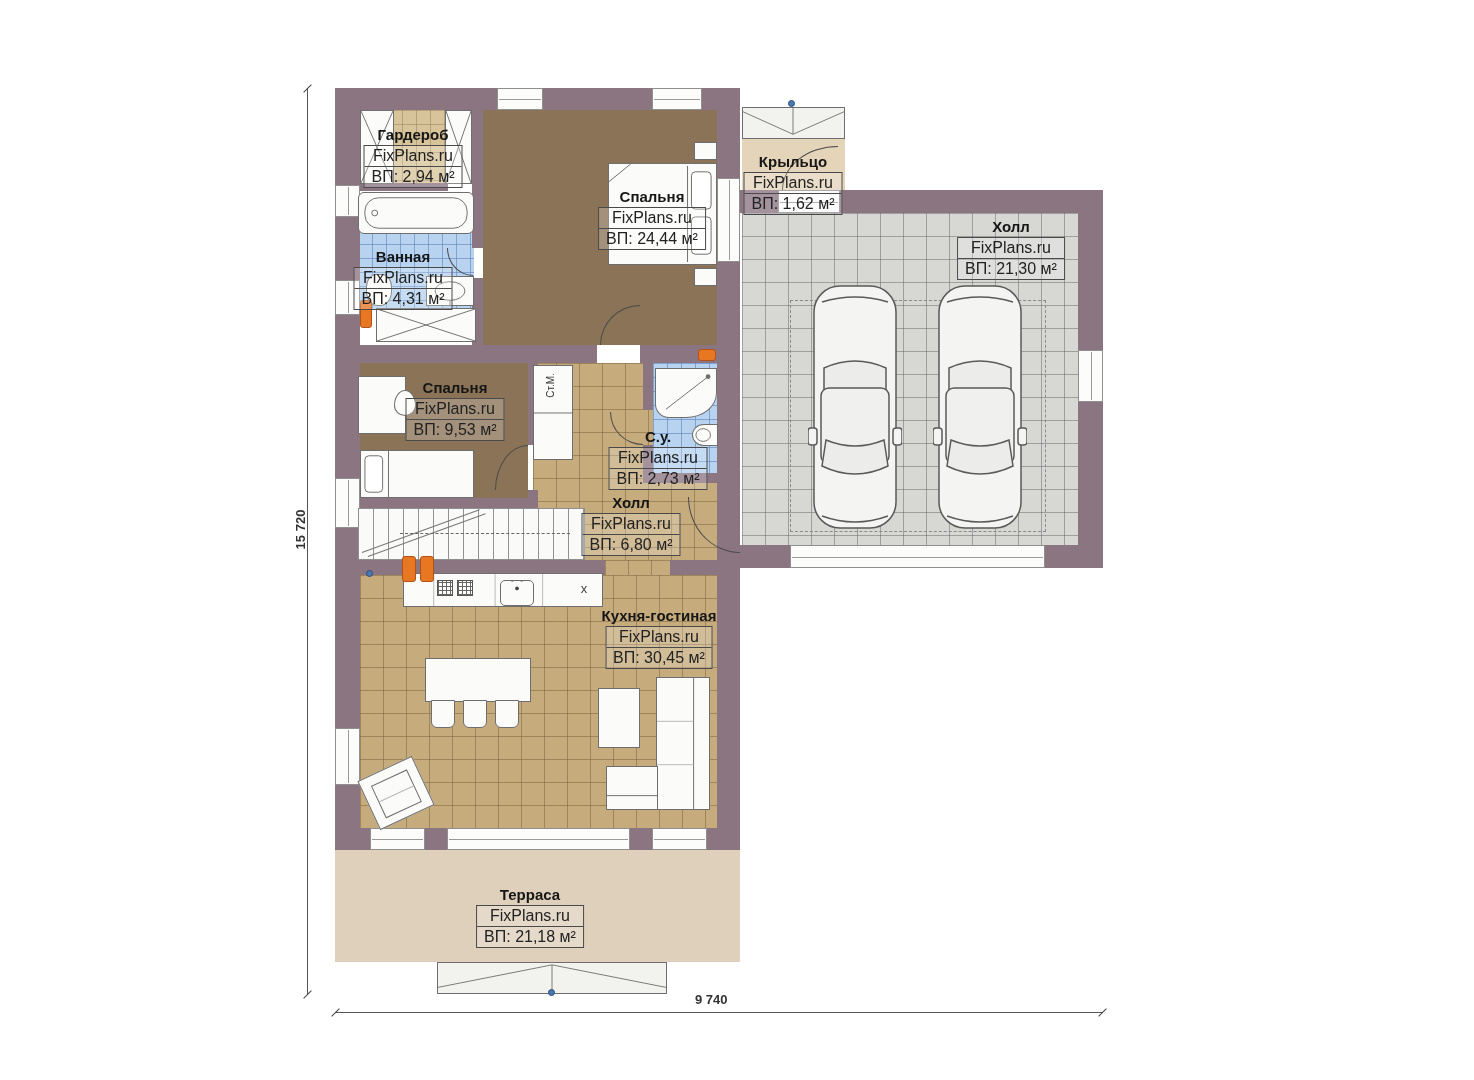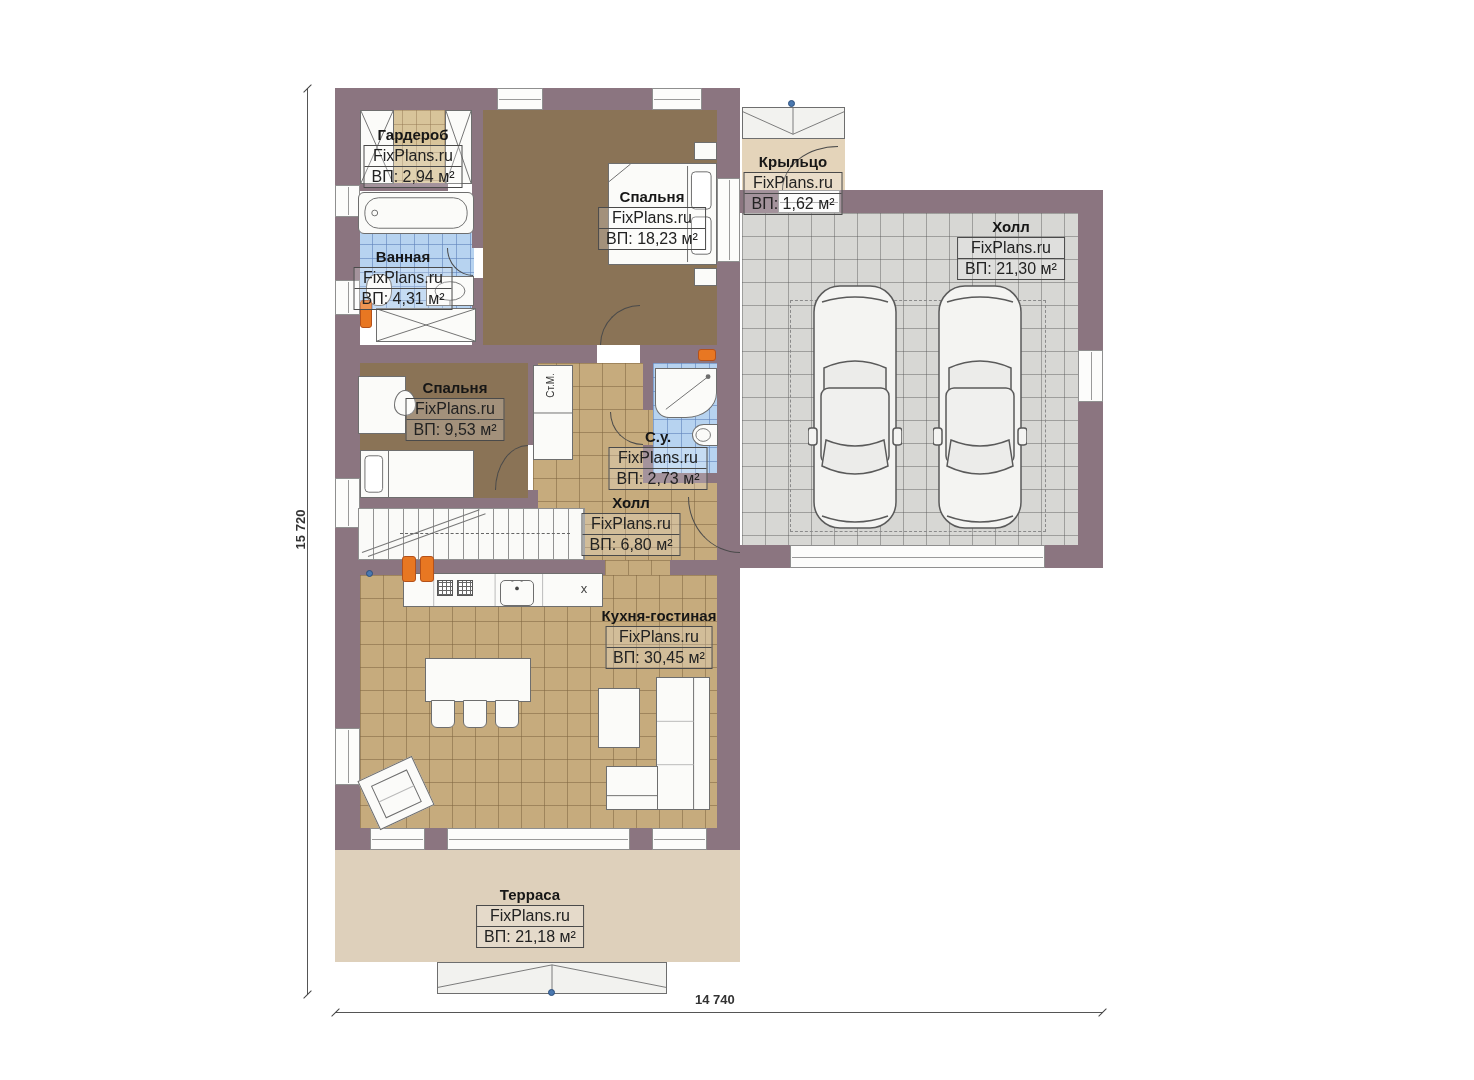--- a/index.html
+++ b/index.html
@@ -296,21 +296,21 @@
   <div class="rlabel" style="left:413px; top:126px;">
     <div class="rname">Гардероб</div>
     <div class="rbox"><div class="rrow rb">FixPlans.ru</div><div class="rrow">ВП: 2,94 м²</div></div>
   </div>
   <div class="rlabel" style="left:403px; top:248px;">
     <div class="rname">Ванная</div>
     <div class="rbox"><div class="rrow rb">FixPlans.ru</div><div class="rrow">ВП: 4,31 м²</div></div>
   </div>
   <div class="rlabel" style="left:652px; top:188px;">
     <div class="rname">Спальня</div>
-    <div class="rbox"><div class="rrow rb">FixPlans.ru</div><div class="rrow">ВП: 18,23 м²</div></div>
+    <div class="rbox"><div class="rrow rb">FixPlans.ru</div><div class="rrow">ВП: 24,44 м²</div></div>
   </div>
   <div class="rlabel" style="left:793px; top:141px;margin-top:12px;">
     <div class="rname">Крыльцо</div>
     <div class="rbox"><div class="rrow rb">FixPlans.ru</div><div class="rrow">ВП: 1,62 м²</div></div>
   </div>
   <div class="rlabel" style="left:1011px; top:218px;">
     <div class="rname">Холл</div>
     <div class="rbox"><div class="rrow rb">FixPlans.ru</div><div class="rrow">ВП: 21,30 м²</div></div>
   </div>
   <div class="rlabel" style="left:455px; top:379px;">
@@ -335,15 +335,15 @@
   </div>
 
   <div class="dim-line-v" style="left:307px; top:88px; height:907px;"></div>
   <div class="dim-tick" style="left:302px; top:88px;"></div>
   <div class="dim-tick" style="left:302px; top:994px;"></div>
   <div class="dim-text" style="left:281px; top:522px; transform:rotate(-90deg); transform-origin:center;">15 720</div>
 
   <div class="dim-line-h" style="left:335px; top:1012px; width:768px;"></div>
   <div class="dim-tick" style="left:330px; top:1012px;"></div>
   <div class="dim-tick" style="left:1097px; top:1012px;"></div>
-  <div class="dim-text" style="left:695px; top:992px;">14 740</div>
+  <div class="dim-text" style="left:695px; top:992px;">9 740</div>
 
 </div>
 
 </body></html>

